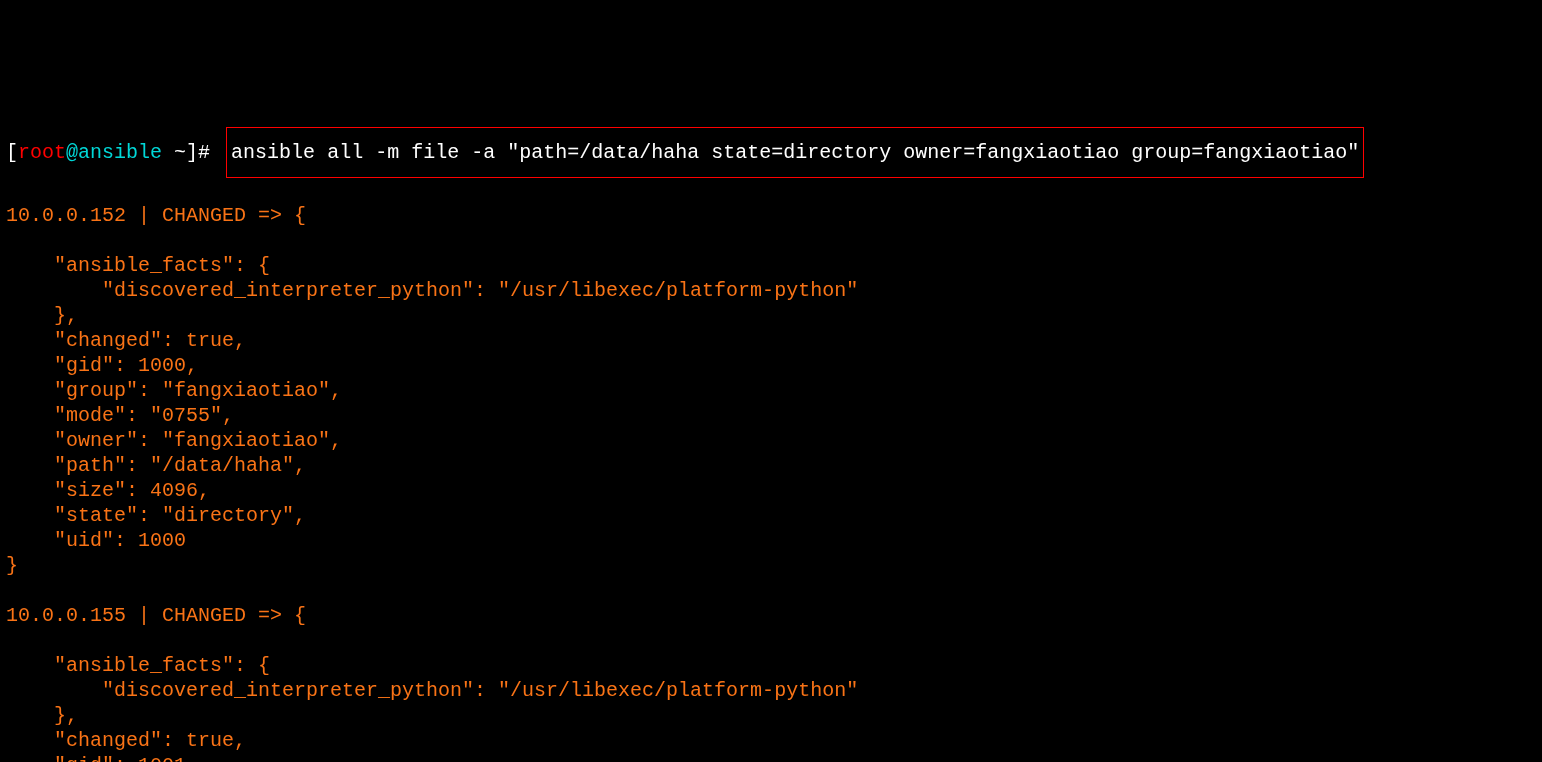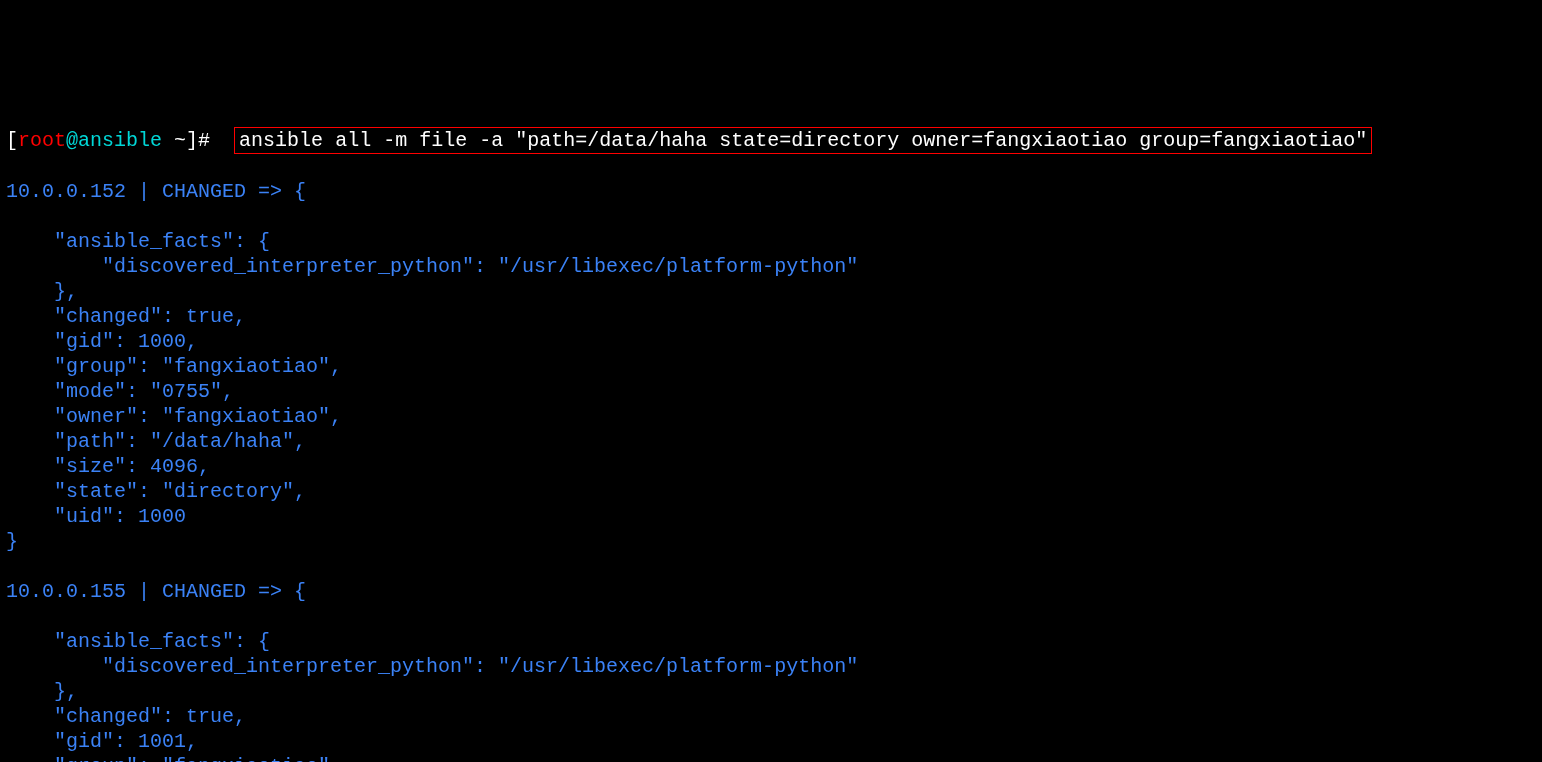--- a/index.html
+++ b/index.html
@@ -16,27 +16,27 @@
       padding: 0;
       white-space: pre;
       overflow: hidden;
     }
     .terminal {
       padding: 2px 6px;
     }
     .white { color: #ffffff; }
     .red { color: #ff0000; }
     .cyan { color: #00d7d7; }
-    .yellow { color: #3b82f6; }
+    .yellow { color: #f97316; }
     .command-box {
       border: 1px solid #ff0000;
-      padding: 0px 4px;
+      padding: 12px 4px;
       color: #ffffff;
       display: inline-block;
-      margin-left: 12px;
+      margin-left: 4px;
     }
   </style>
 </head>
 <body>
 
 
 
 <div class="terminal">
 <div><span class="white">[</span><span class="red">root</span><span class="cyan">@</span><span class="cyan">ansible</span><span class="white"> ~</span><span class="white">]</span><span class="white"># </span><span class="command-box">ansible all -m file -a "path=/data/haha state=directory owner=fangxiaotiao group=fangxiaotiao"</span></div>
 <div class="yellow">10.0.0.152 | CHANGED =&gt; {</div>

